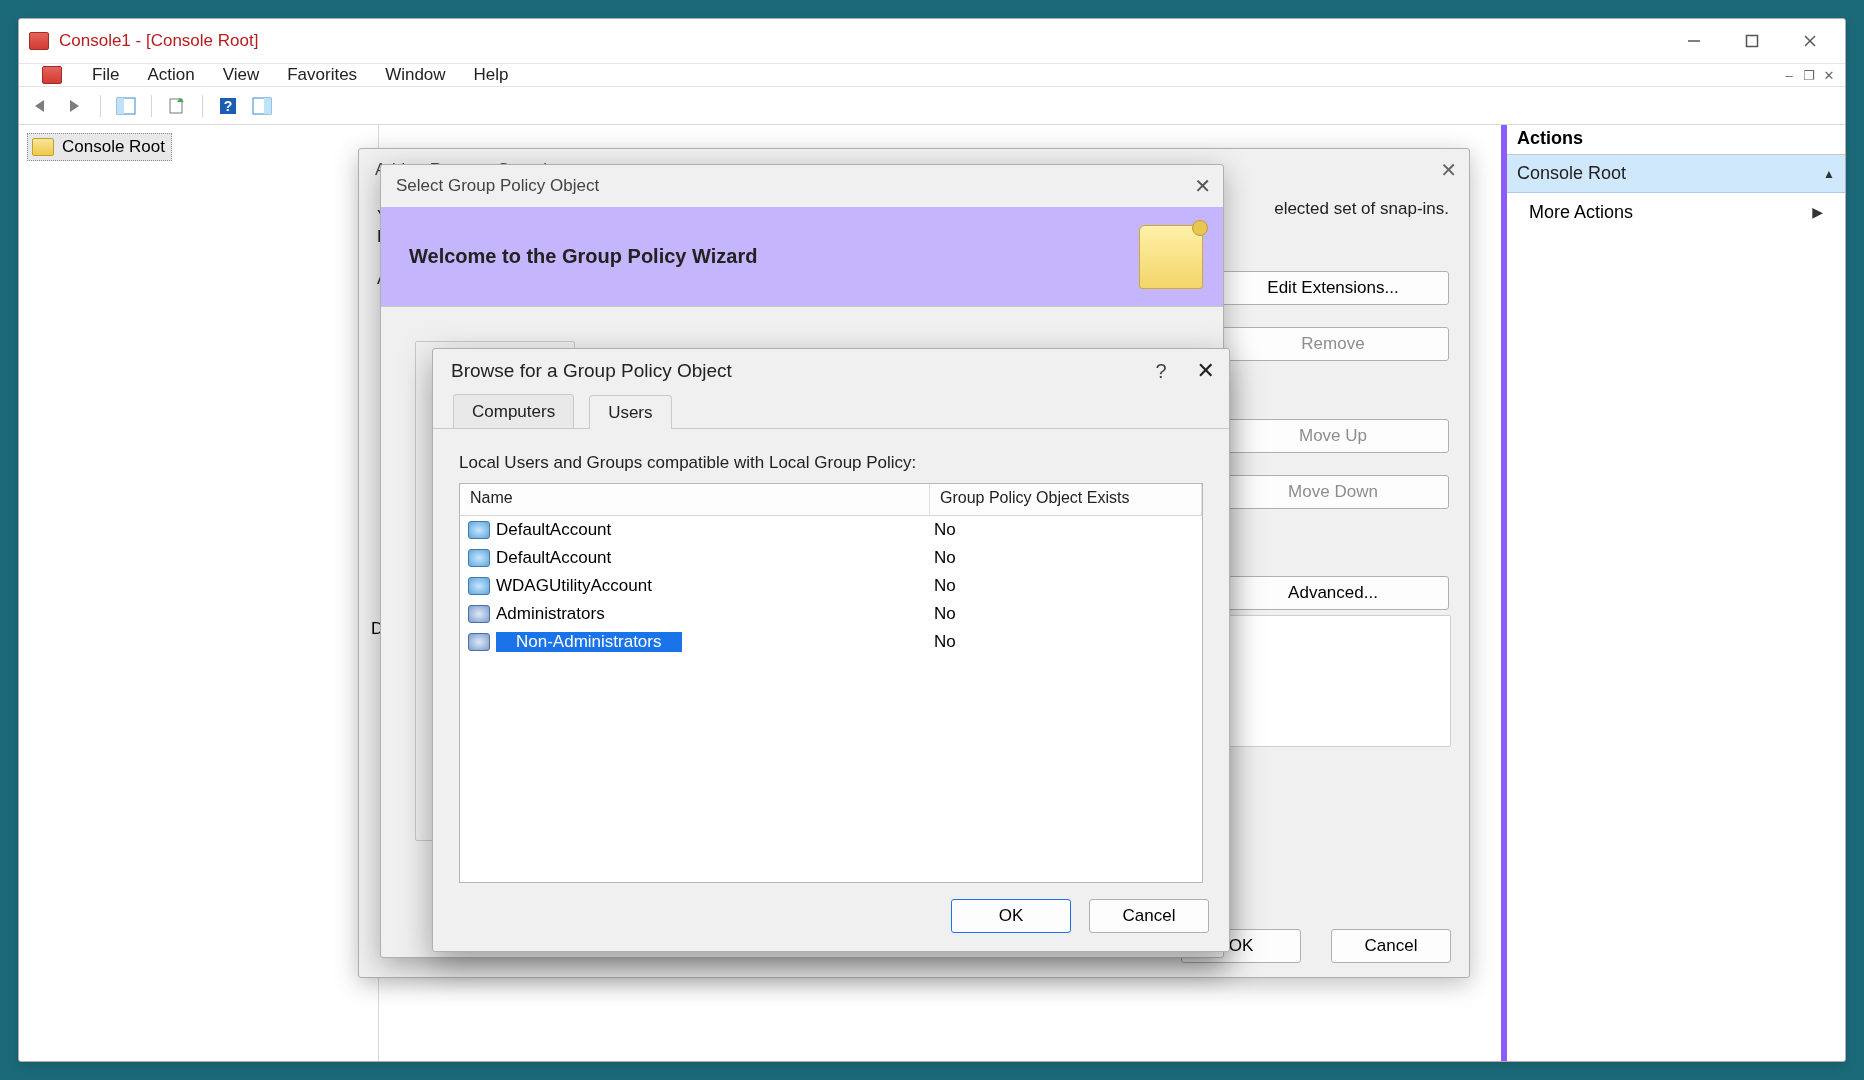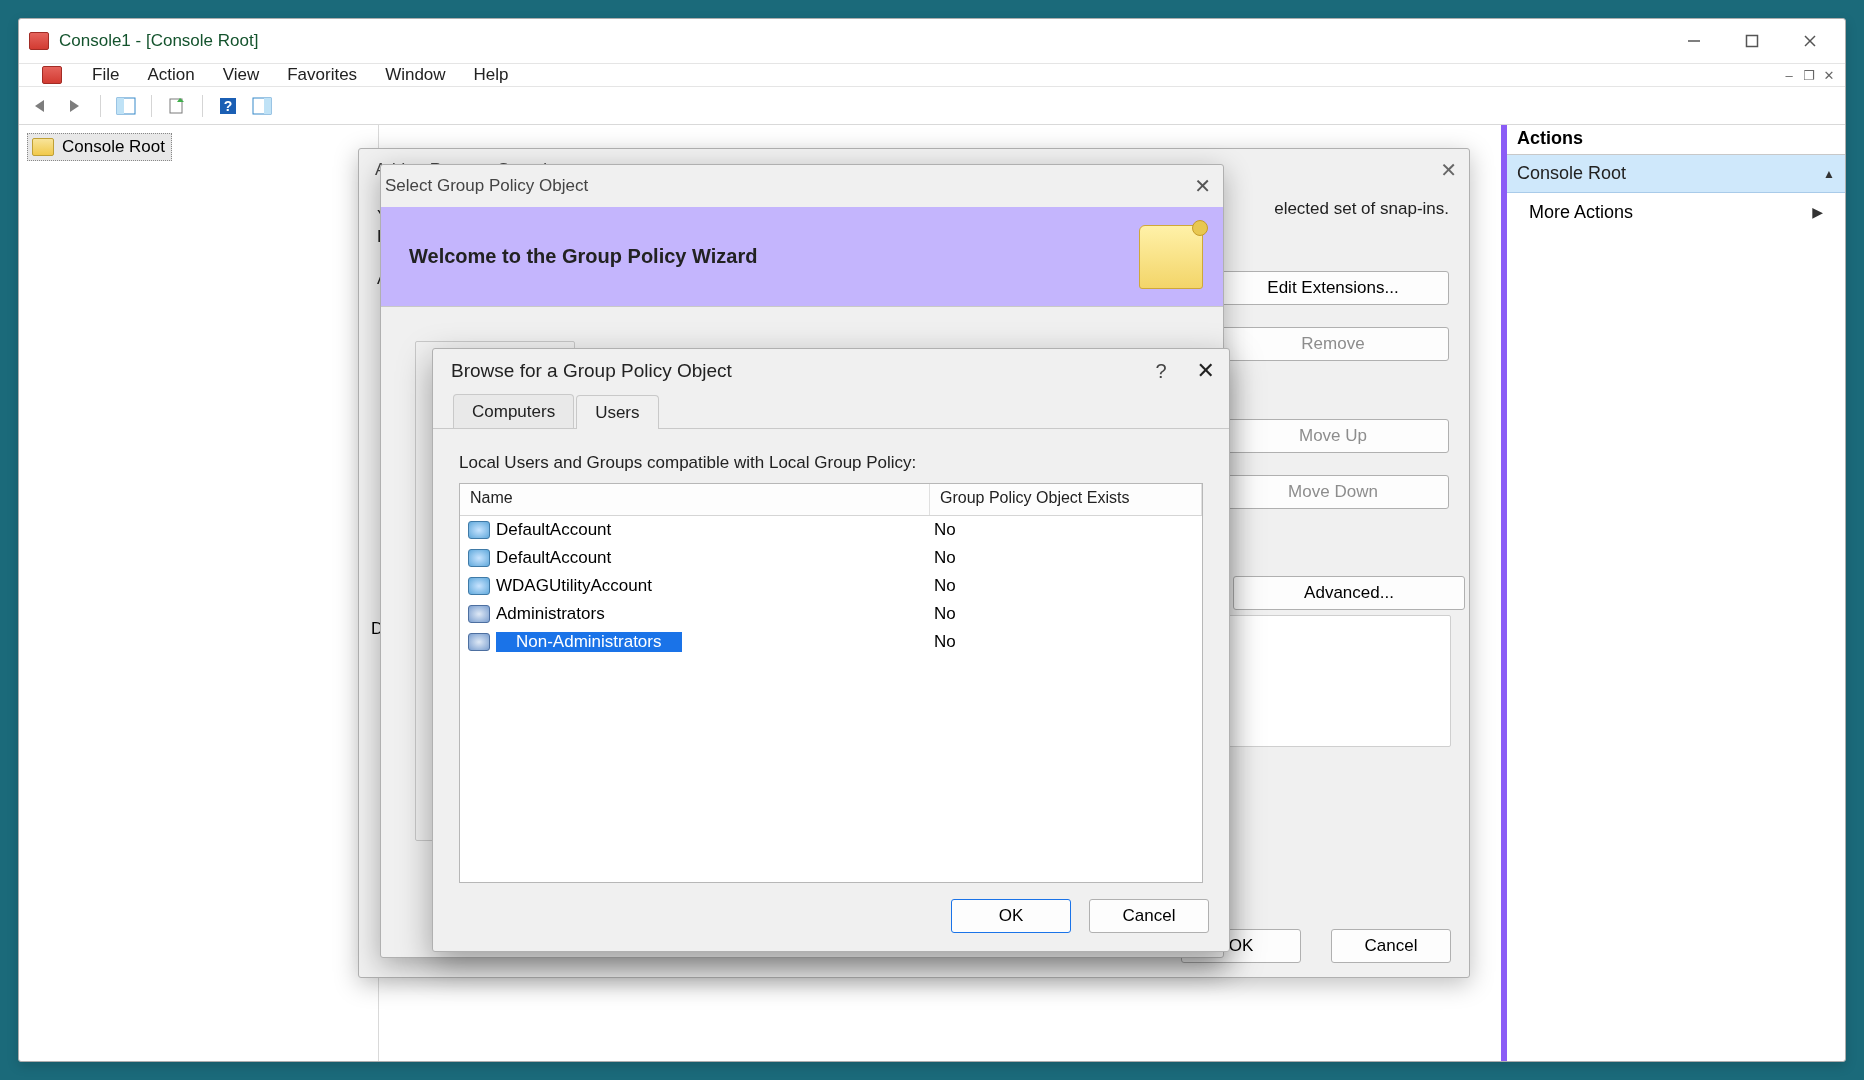--- a/index.html
+++ b/index.html
@@ -8,21 +8,21 @@
 
   
   .mmc-window {
     position: absolute; left: 18px; top: 18px; right: 18px; bottom: 18px;
     background: #fff; border: 1px solid #adadad; border-radius: 3px;
     box-shadow: 0 4px 12px rgba(0,0,0,.15);
     display: flex; flex-direction: column; overflow: hidden;
   }
   .titlebar {
     display: flex; align-items: center; height: 44px; padding: 0 6px 0 10px;
-    color: #14532d; font-size: 17px;
+    color: #b91c1c; font-size: 17px;
   }
   .titlebar .app-icon {
     width: 20px; height: 18px; margin-right: 10px;
     background: linear-gradient(#e5635c, #d23b32);
     border: 1px solid #a22c25; border-radius: 2px;
   }
   .titlebar .spacer { flex: 1; }
   .titlebar .win-btn {
     width: 58px; height: 44px; display: flex; align-items: center; justify-content: center;
     color: #777; font-size: 18px; cursor: default;
@@ -96,38 +96,38 @@
   .sd-right-btns {
     position: absolute; right: 20px; top: 122px; display:flex; flex-direction:column; gap: 22px;
     width: 232px;
   }
   .sd-right-btns .btn, .btn-std {
     height: 34px; background:#fdfdfd; border:1px solid #b0b0b0; border-radius:3px;
     display:flex; align-items:center; justify-content:center; font-size:17px;
   }
   .sd-right-btns .btn.disabled { color:#8d8d8d; }
   .sd-right-btns .gap { height: 14px; }
-  .sd-adv { position:absolute; right:4px; top: 427px; width:232px; }
+  .sd-adv { position:absolute; right:20px; top: 427px; width:232px; }
   .sd-desc-box {
     position:absolute; left: 376px; right:18px; top: 466px; height: 132px;
     border:1px solid #cfcfcf; background:#fff; border-radius:2px;
   }
   .sd-footer {
     position:absolute; right: 18px; bottom: 14px; display:flex; gap: 30px;
   }
   .sd-footer .btn-std { width: 120px; }
 
   
   .wizard-dialog {
     position: absolute; left: 380px; top: 164px; width: 844px; height: 794px;
     background: #f0f0f0; border: 1px solid #b0b0b0; border-radius: 3px;
     box-shadow: 0 8px 28px rgba(0,0,0,.3); overflow:hidden;
   }
   .wiz-title {
-    height: 42px; display:flex; align-items:center; padding: 0 12px 0 4px;
+    height: 42px; display:flex; align-items:center; padding: 0 12px 0 15px;
     font-size: 17px; color:#444;
   }
   .wiz-title .close { margin-left:auto; color:#555; font-size:20px; }
   .wiz-banner {
     height: 100px; background:#c4b5fd; border-bottom:1px solid #c8c8c8;
     display:flex; align-items:center; padding: 0 20px 0 28px;
   }
   .wiz-banner .banner-text { font-size:20px; font-weight:700; color:#222; }
   .wiz-banner .scroll-ic {
     width:64px; height:64px; margin-left:auto;
@@ -151,21 +151,21 @@
     box-shadow: 0 12px 34px rgba(0,0,0,.35);
     display:flex; flex-direction:column;
   }
   .br-title {
     height: 44px; display:flex; align-items:center; padding: 0 14px 0 18px;
     font-size: 19px; color:#222;
   }
   .br-title .help { margin-left:auto; margin-right: 30px; font-size:20px; color:#444; }
   .br-title .close { font-size:22px; color:#222; }
   .tabs {
-    display:flex; align-items:flex-end; padding: 0 20px; height: 36px; gap: 3px;
+    display:flex; align-items:flex-end; padding: 0 20px; height: 36px; gap: 16px;
     border-bottom: 1px solid #c9c9c9;
   }
   .tab {
     height: 34px; display:flex; align-items:center; padding: 0 18px;
     border: 1px solid #c9c9c9; border-bottom: none; font-size:17px; color:#222;
     background:#e9e9e9; border-radius: 4px 4px 0 0; margin-right:-1px;
   }
   .tab.active { background:#f0f0f0; position:relative; top:1px; }
   .br-body { padding: 18px 26px 0 26px; flex:1; display:flex; flex-direction:column; }
   .br-label { font-size:17px; color:#222; margin: 6px 0 10px 0; }

